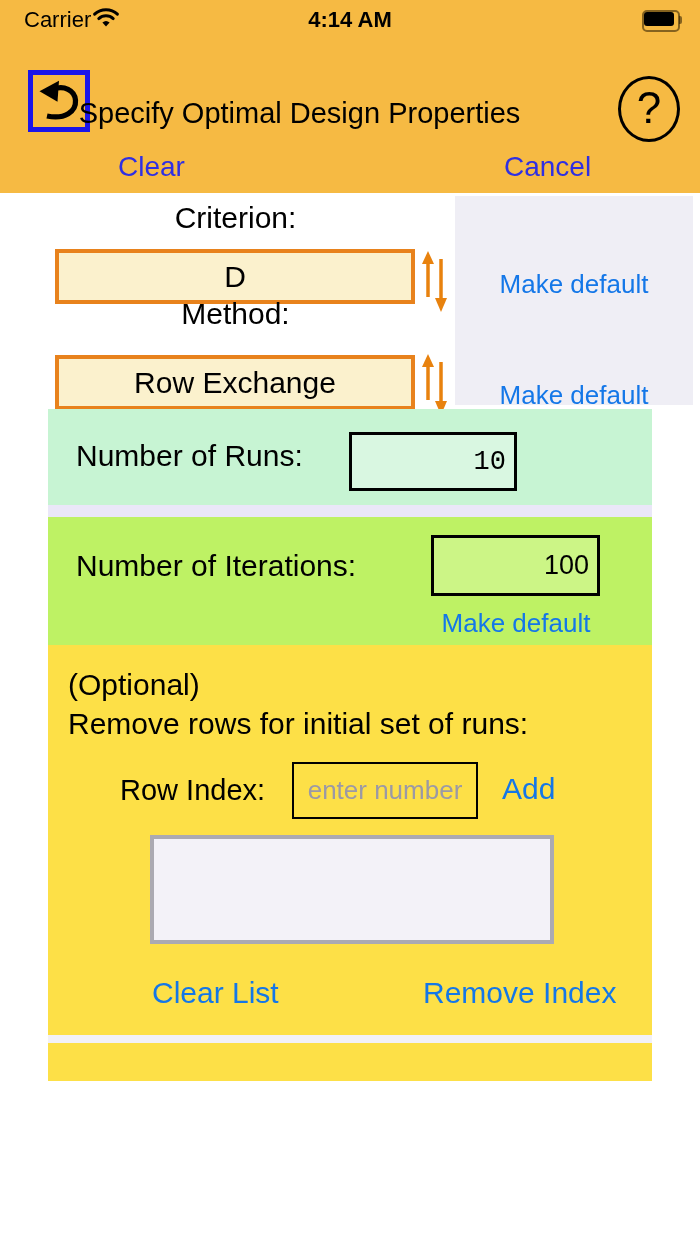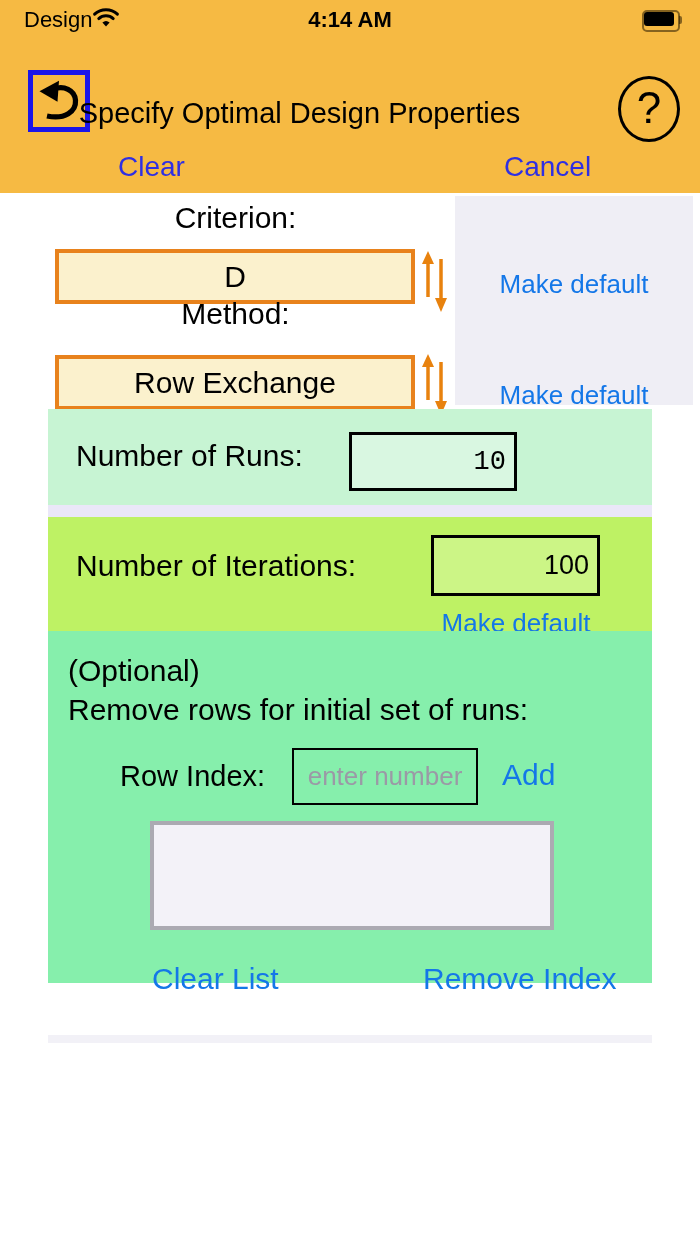--- a/index.html
+++ b/index.html
@@ -44,42 +44,42 @@
   .runs-input{position:absolute;left:301px;top:23px;width:168px;height:59px;background:rgba(255,255,255,.32);font-family:Liberation Mono, monospace;}
   .gap-strip{position:absolute;left:48px;top:505px;width:604px;height:12px;background:#EAE7F8;}
 
   
   .iter-panel{position:absolute;left:48px;top:517px;width:604px;height:128px;background:#bef264;}
   .iter-label{position:absolute;left:28px;top:32px;font-size:30px;}
   .iter-input{position:absolute;left:383px;top:18px;width:169px;height:61px;background:rgba(255,255,255,.22);}
   .mk3{position:absolute;left:383px;top:91px;width:170px;text-align:center;font-size:26px;color:#1477E8;cursor:pointer;}
 
   
-  .opt-panel{position:absolute;left:48px;top:631px;width:604px;height:352px;background:#86efac;}
+  .opt-panel{position:absolute;left:48px;top:645px;width:604px;height:436px;background:#fde047;}
   .opt-label{position:absolute;left:20px;top:23px;font-size:30px;}
   .opt-instr{position:absolute;left:20px;top:62px;font-size:30px;}
   .rowidx-label{position:absolute;left:72px;top:129px;font-size:29px;}
   .rowidx-input{position:absolute;left:244px;top:117px;width:186px;height:57px;box-sizing:border-box;
     border:2.5px solid #000;background:transparent;font-family:"Liberation Sans",sans-serif;
     font-size:26px;text-align:center;color:#000;outline:none;}
   .rowidx-input::placeholder{color:#9B99A6;opacity:1;}
   .add-link{position:absolute;left:454px;top:127px;font-size:30px;color:#1477E8;cursor:pointer;}
   .list-box{position:absolute;left:102px;top:190px;width:404px;height:109px;box-sizing:border-box;
     border:4px solid #ABAAB2;background:#F3F2F8;cursor:default;}
   .clear-link{position:absolute;left:104px;top:331px;font-size:30px;color:#1477E8;cursor:pointer;}
   .remove-link{position:absolute;left:340px;top:331px;font-size:30px;color:#1477E8;cursor:pointer;margin-left:35px;}
   .bottom-strip{position:absolute;left:48px;top:1035px;width:604px;height:8px;background:#F2F1F7;}
 </style>
 </head>
 <body>
 
 <div class="screen">
 
   <div class="chrome">
-    <span class="carrier">Design</span>
+    <span class="carrier">Carrier</span>
     <span class="wifi">
       <svg width="28" height="22" viewBox="0 0 28 22">
         <path d="M14 19.5 L10.4 15.4 a5.6 5.6 0 0 1 7.2 0 Z" fill="#000"></path>
         <path d="M6.8 11.6 a10.6 10.6 0 0 1 14.4 0" fill="none" stroke="#000" stroke-width="3" stroke-linecap="round"></path>
         <path d="M2.6 7.2 a16.6 16.6 0 0 1 22.8 0" fill="none" stroke="#000" stroke-width="3" stroke-linecap="round"></path>
       </svg>
     </span>
     <div class="clock">4:14 AM</div>
     <div class="battery">
       <span class="batt-body"></span>

